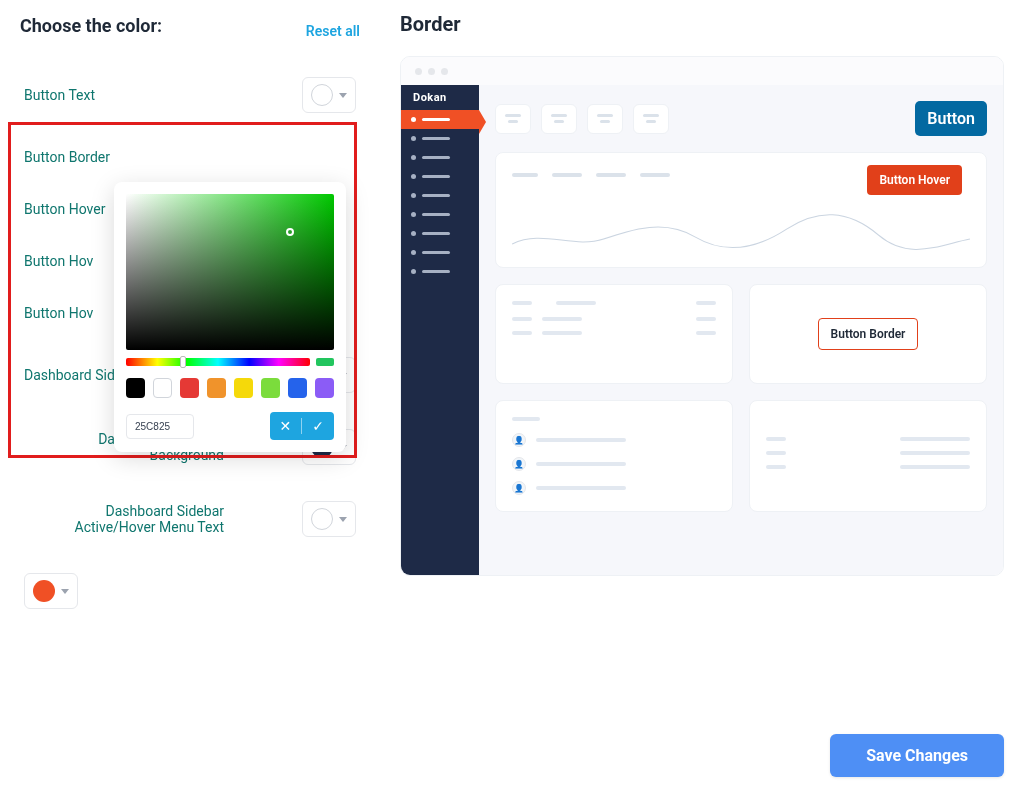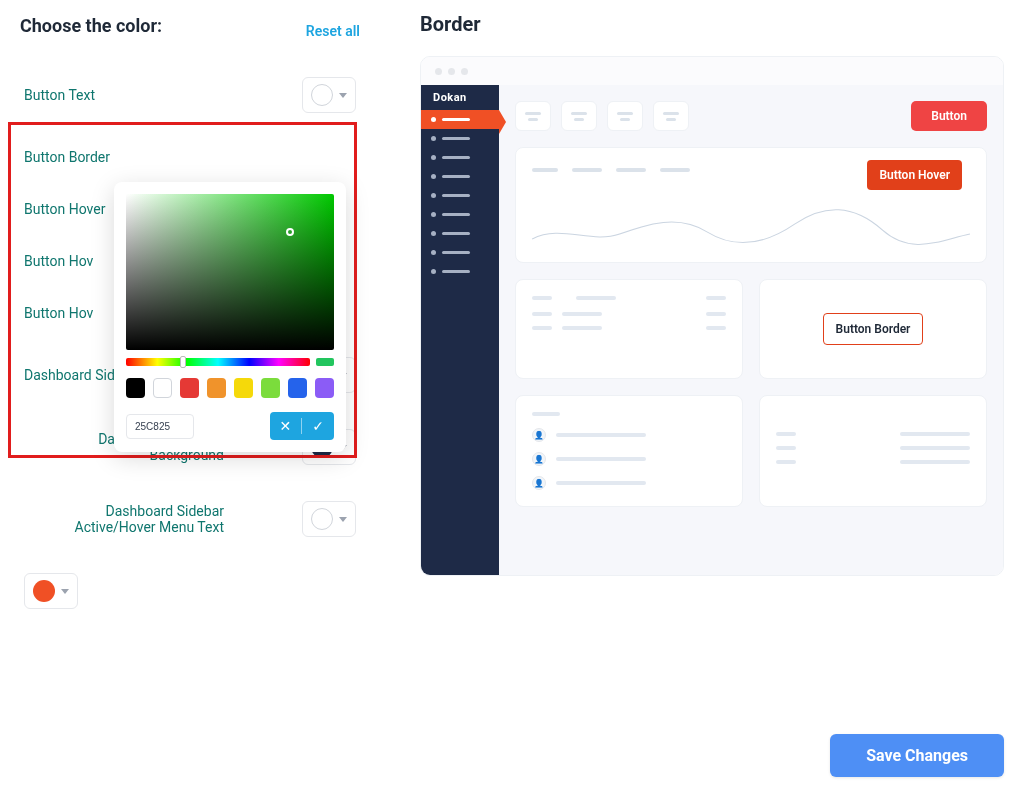--- a/index.html
+++ b/index.html
@@ -1,17 +1,17 @@
 <!DOCTYPE html>
 <html><head>
   <meta charset="utf-8">
   <style>
     * { box-sizing: border-box; margin: 0; padding: 0; }
     body { font-family: -apple-system, BlinkMacSystemFont, "Segoe UI", Roboto, sans-serif; background: #fff; color: #1f2937; width: 1024px; }
-    .page { display: flex; padding: 12px 20px 100px 20px; gap: 60px; }
+    .page { display: flex; padding: 12px 20px 100px 20px; gap: 40px; }
     .left-panel { width: 340px; position: relative; }
     .right-panel { flex: 1; }
     .header-row { display: flex; justify-content: space-between; align-items: center; margin-bottom: 20px; }
     .title { font-size: 18px; font-weight: 700; }
     .reset-link { color: #1ea5e0; font-weight: 600; font-size: 14px; cursor: pointer; margin-top: 11px; }
     .color-row { display: flex; justify-content: space-between; align-items: center; padding: 18px 4px; }
     .color-label { font-size: 14px; color: #0f766e; max-width: 200px; text-align: right; }
     .swatch-btn { display: flex; align-items: center; gap: 6px; padding: 6px 8px; border: 1px solid #e5e7eb; border-radius: 6px; background: #fff; cursor: pointer; }
     .swatch-circle { width: 22px; height: 22px; border-radius: 50%; }
     .swatch-circle.bordered { border: 1px solid #d1d5db; }
@@ -43,21 +43,21 @@
     .side-item.active::after { content: ""; position: absolute; right: -7px; top: 0; width: 0; height: 0; border-top: 12px solid transparent; border-bottom: 12px solid transparent; border-left: 7px solid #f05025; }
     .side-dot { width: 5px; height: 5px; border-radius: 50%; background: #a6b0c3; }
     .side-item.active .side-dot { background: #fff; }
     .side-bar-line { width: 28px; height: 3px; background: #a6b0c3; border-radius: 2px; }
     .side-item.active .side-bar-line { background: #fff; }
     .content { flex: 1; padding: 16px; }
     .topcards { display: flex; gap: 10px; align-items: center; }
     .mini-card { width: 36px; height: 30px; background: #fff; border-radius: 6px; display: flex; flex-direction: column; justify-content: center; align-items: center; gap: 3px; border: 1px solid #eef1f5; }
     .mini-line { width: 16px; height: 3px; background: #dbe2ea; border-radius: 2px; }
     .mini-line.short { width: 10px; }
-    .btn-main { margin-left: auto; background: #ef4444; color: #fff; font-weight: 600; font-size: 12px; padding: 8px 20px; border-radius: 5px; cursor: pointer; }
+    .btn-main { margin-left: auto; background: #0369a1; color: #fff; font-weight: 600; font-size: 16px; padding: 8px 12px; border-radius: 5px; cursor: pointer; }
     .chart-card { background: #fff; border-radius: 8px; margin-top: 16px; padding: 20px 16px 10px; border: 1px solid #eef1f5; position: relative; }
     .chart-head { display: flex; gap: 14px; align-items: center; }
     .chart-bar-line { height: 4px; background: #dbe2ea; border-radius: 2px; }
     .btn-hover { position: absolute; right: 24px; top: 12px; background: #e1401a; color: #fff; font-size: 12px; font-weight: 600; padding: 8px 12px; border-radius: 4px; }
     .wave { width: 100%; height: 54px; margin-top: 22px; }
     .grid2 { display: grid; grid-template-columns: 1fr 1fr; gap: 16px; margin-top: 16px; }
     .card { background: #fff; border-radius: 8px; padding: 16px; border: 1px solid #eef1f5; min-height: 100px; }
     .skel-lines { display: flex; flex-direction: column; gap: 10px; margin-top: 12px; }
     .skel-row { display: flex; gap: 10px; align-items: center; }
     .avatar-dot { width: 14px; height: 14px; border-radius: 50%; background: #f1f5f9; border: 1px solid #e5e7eb; display: flex; align-items: center; justify-content: center; font-size: 8px; color: #9ca3af; }

